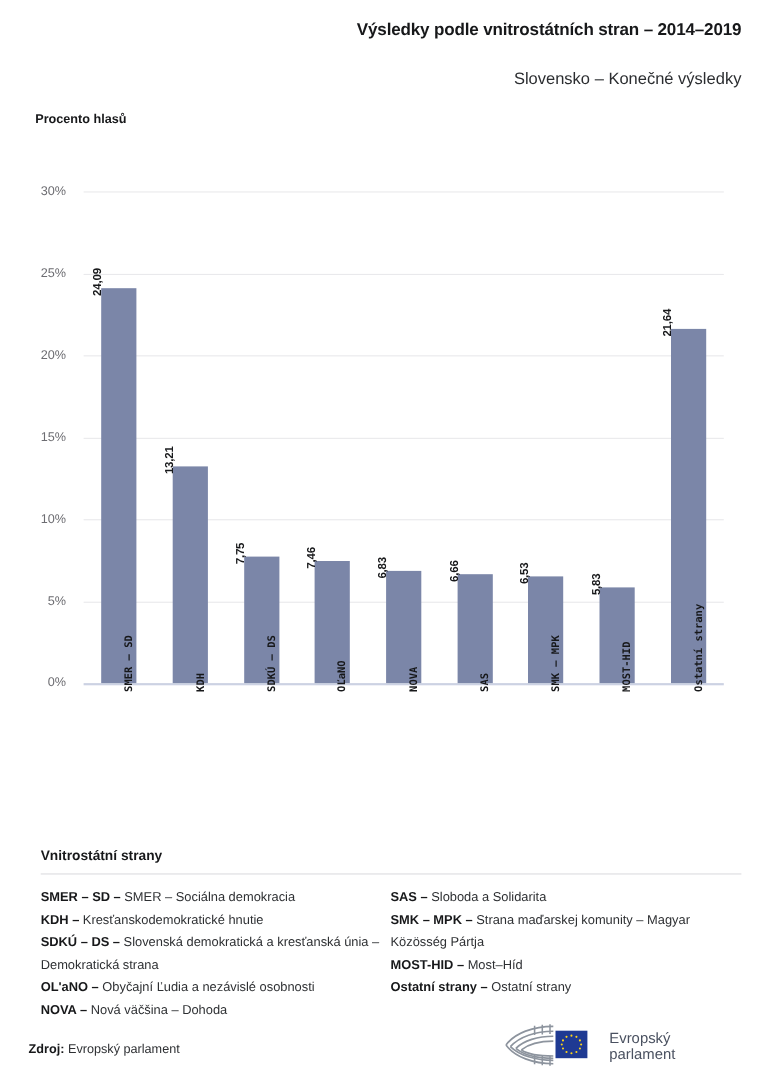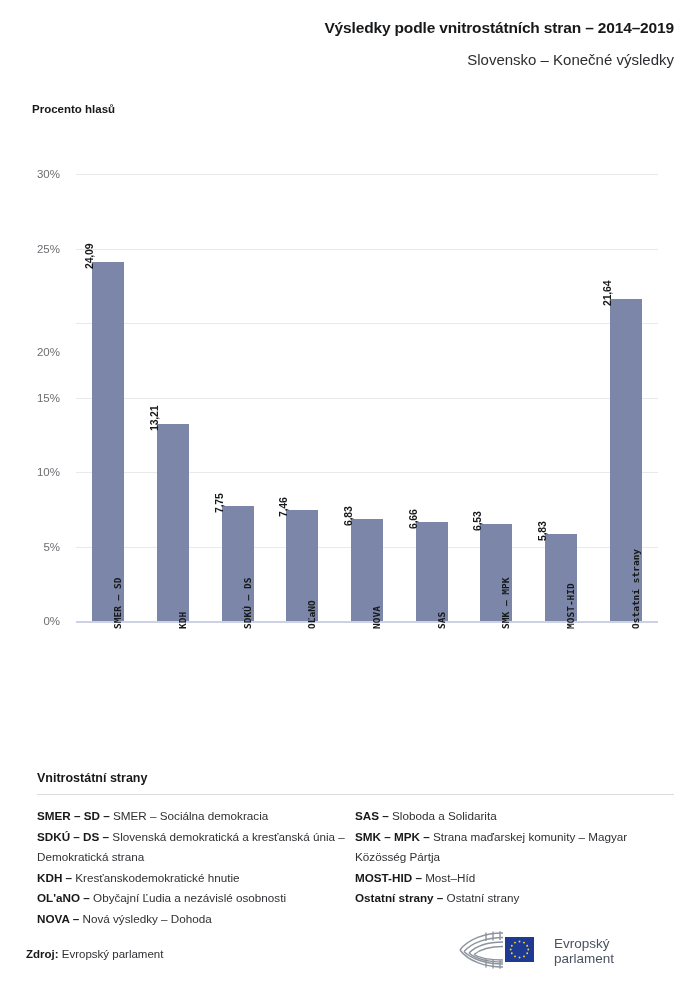--- a/index.html
+++ b/index.html
@@ -29,21 +29,21 @@
     font-weight: bold;
     letter-spacing: -0.15px;
     color: #17181a;
     line-height: 20px;
   }
   #chart-subtitle {
     font-size: 15px;
     font-weight: normal;
     color: #2b2d30;
     line-height: 20px;
-    margin-top: 12px;
+    margin-top: 24px;
   }
   #axis-caption {
     position: absolute;
     left: 32px;
     top: 103px;
     font-size: 11.5px;
     font-weight: bold;
     color: #17181a;
   }
 
@@ -194,21 +194,21 @@
       <div class="gridline" style="top: 397.5px;"></div>
       <div class="gridline" style="top: 323px;"></div>
       <div class="gridline" style="top: 248.5px;"></div>
       <div class="gridline" style="top: 174px;"></div>
     </div>
   <div id="yticks">
       <div class="ytick" style="top: 621px;">0%</div>
       <div class="ytick" style="top: 546.5px;">5%</div>
       <div class="ytick" style="top: 472px;">10%</div>
       <div class="ytick" style="top: 397.5px;">15%</div>
-      <div class="ytick" style="top: 323px; margin-top: 29px;">20%</div>
+      <div class="ytick" style="top: 323px;">20%</div>
       <div class="ytick" style="top: 248.5px;">25%</div>
       <div class="ytick" style="top: 174px;">30%</div>
     </div>
   <div id="bars">
       <div class="bar" style="left: 92px; top: 262.059px; height: 358.941px;"></div>
       <div class="bar-value" style="left: 95px; top: 257.059px;">24,09</div>
       <div class="bar" style="left: 157px; top: 424.171px; height: 196.829px;"></div>
       <div class="bar-value" style="left: 160px; top: 419.171px;">13,21</div>
       <div class="bar" style="left: 222px; top: 505.525px; height: 115.475px;"></div>
       <div class="bar-value" style="left: 225px; top: 500.525px;">7,75</div>
@@ -237,24 +237,24 @@
       <div class="cat-label" style="left: 630px; top: 629px;">Ostatní strany</div>
     </div>
 </div>
 
 <div id="legend">
   <div id="legend-title">Vnitrostátní strany</div>
   <div id="legend-rule"></div>
   <div id="legend-cols">
     <div class="legend-col" id="legend-col-0">
         <div class="legend-entry"><span class="abbr">SMER – SD –</span><span> SMER – Sociálna demokracia</span></div>
+        <div class="legend-entry"><span class="abbr">KDH –</span><span> Kresťanskodemokratické hnutie</span></div>
         <div class="legend-entry"><span class="abbr">SDKÚ – DS –</span><span> Slovenská demokratická a kresťanská únia – Demokratická strana</span></div>
-        <div class="legend-entry"><span class="abbr">KDH –</span><span> Kresťanskodemokratické hnutie</span></div>
         <div class="legend-entry"><span class="abbr">OL'aNO –</span><span> Obyčajní Ľudia a nezávislé osobnosti</span></div>
-        <div class="legend-entry"><span class="abbr">NOVA –</span><span> Nová výsledky – Dohoda</span></div>
+        <div class="legend-entry"><span class="abbr">NOVA –</span><span> Nová väčšina – Dohoda</span></div>
       </div>
     <div class="legend-col" id="legend-col-1">
         <div class="legend-entry"><span class="abbr">SAS –</span><span> Sloboda a Solidarita</span></div>
         <div class="legend-entry"><span class="abbr">SMK – MPK –</span><span> Strana maďarskej komunity – Magyar Közösség Pártja</span></div>
         <div class="legend-entry"><span class="abbr">MOST-HID –</span><span> Most–Híd</span></div>
         <div class="legend-entry"><span class="abbr">Ostatní strany –</span><span> Ostatní strany</span></div>
       </div>
   </div>
 </div>
 

